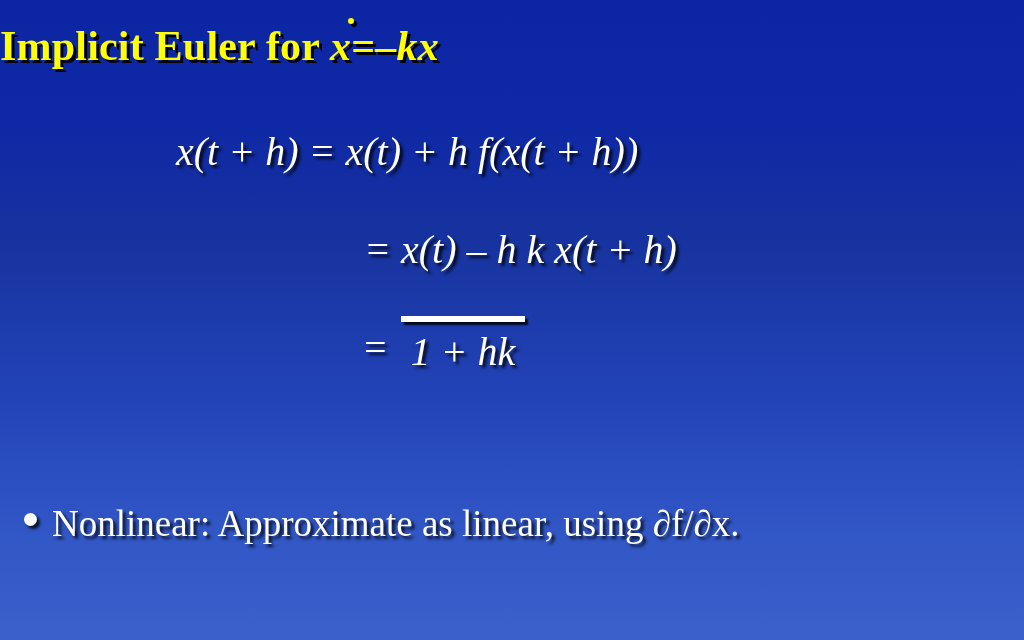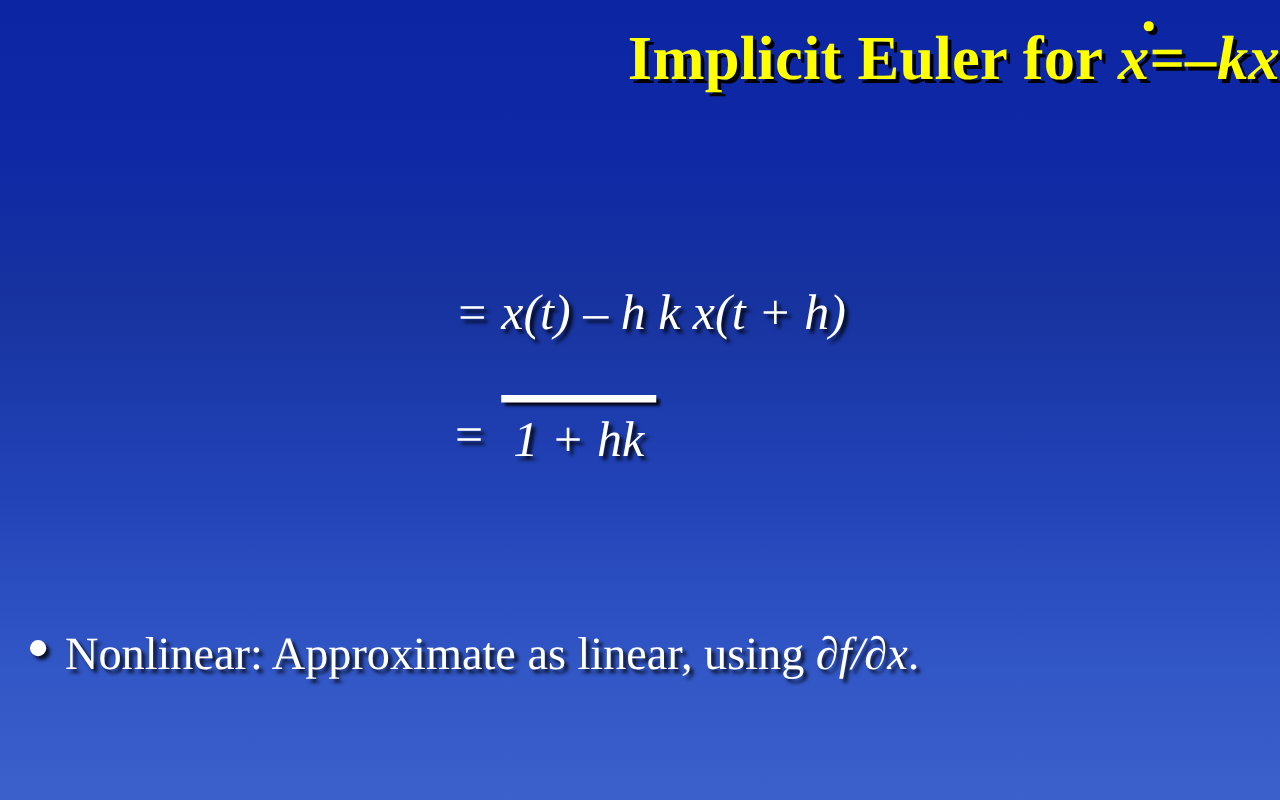--- a/index.html
+++ b/index.html
@@ -22,24 +22,24 @@
     font-family: "Liberation Serif", "DejaVu Serif", serif;
     -webkit-font-smoothing: antialiased;
   }
 
   
   #title {
     position: absolute;
     top: 22px;
     left: 0;
     width: 1024px;
-    text-align: right;
+    text-align: left;
     color: #ffff00;
     font-weight: bold;
-    font-size: 50px;
+    font-size: 42px;
     line-height: 48px;
     letter-spacing: 0.2px;
     text-shadow: 3px 3px 0 #000000;
     white-space: nowrap;
   }
   #title .mathvar {
     font-style: italic;
     font-weight: bold;
   }
   .dotvar {
@@ -138,31 +138,32 @@
     position: absolute;
     bottom: 0.28em;
     left: 4px;
     width: 13px;
     height: 13px;
     border-radius: 50%;
     background: #ffffff;
     box-shadow: 3px 3px 3px rgba(0,0,0,0.8);
   }
   .bullet-text { display: inline-block; }
-  .bullet-text .it { font-style: italic; }
+  .bullet-text .it { }
 </style>
 </head>
 <body>
 
 <div id="slide">
 
   <div id="title">
     <span>Implicit Euler for </span><span class="dotvar"><span class="dot"></span><span>x</span></span><span class="op">=</span><span class="mathvar">–kx</span>
   </div>
 
+  <div class="eq" id="eq1">x(t + h) = x(t) + h f(x(t + h))</div>
 
   <div class="eq" id="eq2">= x(t) – h k x(t + h)</div>
 
   <div id="eq3">
     <span class="eqsign">=</span>
     <span class="frac">
       <span class="bar"></span>
       <span class="den">1 + hk</span>
     </span>
   </div>

